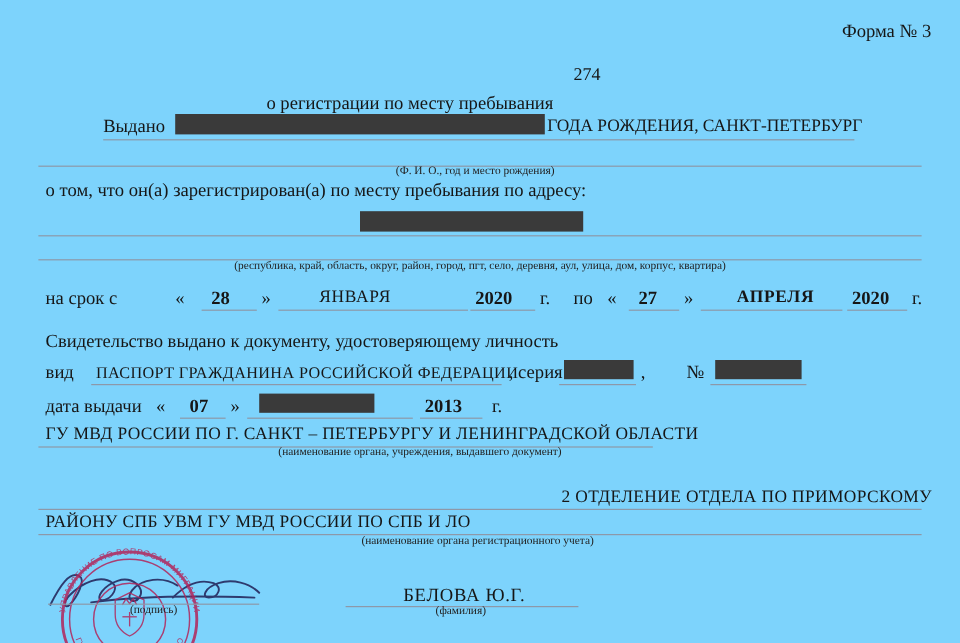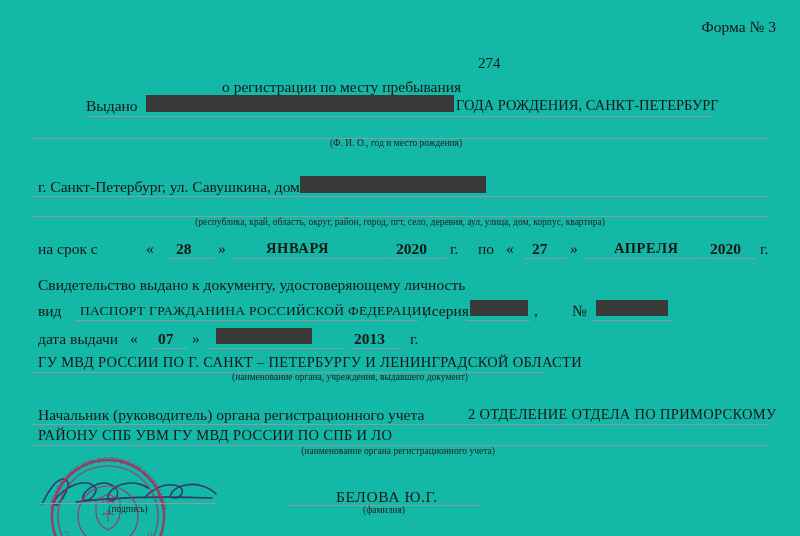--- a/index.html
+++ b/index.html
@@ -13,21 +13,21 @@
     position: relative;
     font-family: "Liberation Serif", serif;
     color: #161616;
     overflow: hidden;
   }
   .page {
     position: absolute;
     left: 0; top: 0;
     width: 800px;
     height: 536px;
-    background: #14b8a6;
+    background: #7dd3fc;
   }
 
   
   .abs { position: absolute; }
   .line {
     position: absolute;
     border-bottom: 1px solid #8d98a8;
     height: 0;
   }
   .redact {
@@ -86,21 +86,21 @@
   #about     { left: 38px;  top: 150px; font-size: 15.5px; }
   #addr-text { left: 38px;  top: 178px; font-size: 15.5px; }
   #redact-addr { left: 300px; top: 176px; width: 186px; height: 17px; }
   #cap-addr  { left: 110px; top: 217px; width: 580px; }
 
   
   #term-label { left: 38px; top: 240px; font-size: 15.5px; }
   #q1 { left: 146px; top: 240px; font-size: 15.5px; }
   #day-from { left: 176px; top: 240px; font-size: 15.5px; font-weight: bold; }
   #q2 { left: 218px; top: 240px; font-size: 15.5px; }
-  #month-from { left: 266px; top: 240px; font-size: 14.5px; font-weight: bold; letter-spacing: .6px; }
+  #month-from { left: 266px; top: 240px; font-size: 14.5px; font-weight: normal; letter-spacing: .6px; }
   #year-from { left: 396px; top: 240px; font-size: 15.5px; font-weight: bold; }
   #g1 { left: 450px; top: 240px; font-size: 15.5px; }
   #po { left: 478px; top: 240px; font-size: 15.5px; }
   #q3 { left: 506px; top: 240px; font-size: 15.5px; }
   #day-to { left: 532px; top: 240px; font-size: 15.5px; font-weight: bold; }
   #q4 { left: 570px; top: 240px; font-size: 15.5px; }
   #month-to { left: 614px; top: 240px; font-size: 14.5px; font-weight: bold; letter-spacing: .6px; }
   #year-to { left: 710px; top: 240px; font-size: 15.5px; font-weight: bold; }
   #g2 { left: 760px; top: 240px; font-size: 15.5px; }
 
@@ -188,21 +188,21 @@
   <div class="txt" id="doc-number">274</div>
   <div class="txt" id="doc-subtitle">о регистрации по месту пребывания</div>
 
   <div class="txt" id="issued-label">Выдано</div>
   <div class="redact" id="redact-name"></div>
   <div class="txt" id="issued-tail">ГОДА РОЖДЕНИЯ, САНКТ-ПЕТЕРБУРГ</div>
   <div class="line" id="line-issued"></div>
   <div class="line" id="line-blank-1"></div>
   <div class="cap" id="cap-fio">(Ф. И. О., год и место рождения)</div>
 
-  <div class="txt" id="addr-text">г. Санкт-Петербург, ул. Савушкина, дом</div>
+  <div class="txt" id="about">о том, что он(а) зарегистрирован(а) по месту пребывания по адресу:</div>
   <div class="redact" id="redact-addr"></div>
   <div class="line" id="line-addr"></div>
   <div class="line" id="line-blank-2"></div>
   <div class="cap" id="cap-addr">(республика, край, область, округ, район, город, пгт, село, деревня, аул, улица, дом, корпус, квартира)</div>
 
   <div class="txt" id="term-label">на срок с</div>
   <div class="txt" id="q1">«</div>
   <div class="txt" id="day-from">28</div>
   <div class="txt" id="q2">»</div>
   <div class="txt" id="month-from">ЯНВАРЯ</div>
@@ -243,21 +243,20 @@
   <div class="txt" id="date-year">2013</div>
   <div class="txt" id="g3">г.</div>
   <div class="line" id="line-date-day"></div>
   <div class="line" id="line-date-month"></div>
   <div class="line" id="line-date-year"></div>
 
   <div class="txt" id="organ-text">ГУ  МВД  РОССИИ  ПО  Г. САНКТ – ПЕТЕРБУРГУ  И  ЛЕНИНГРАДСКОЙ ОБЛАСТИ</div>
   <div class="line" id="line-organ"></div>
   <div class="cap" id="cap-organ">(наименование органа, учреждения, выдавшего документ)</div>
 
-  <div class="txt" id="chief-label">Начальник (руководитель) органа регистрационного учета</div>
   <div class="txt" id="chief-org-1">2 ОТДЕЛЕНИЕ ОТДЕЛА  ПО ПРИМОРСКОМУ</div>
   <div class="line" id="line-chief-1"></div>
   <div class="txt" id="chief-org-2">РАЙОНУ СПБ УВМ  ГУ  МВД РОССИИ  ПО СПБ  И  ЛО</div>
   <div class="line" id="line-chief-2"></div>
   <div class="cap" id="cap-chief">(наименование органа регистрационного учета)</div>
 
   <div class="abs" id="signature">
     <svg width="190" height="46" viewBox="0 0 190 46">
       <g fill="none" stroke="#2e3a6e" stroke-width="1.6" stroke-linecap="round">
         <path d="M6 36 C14 20, 22 8, 30 12 C36 15, 28 30, 22 36 C18 40, 16 34, 22 28 C32 18, 48 10, 58 18 C64 23, 54 34, 48 32 C44 30, 50 20, 62 16 C74 12, 86 22, 80 30 C76 36, 68 32, 74 24 C82 14, 100 12, 112 20"></path>

